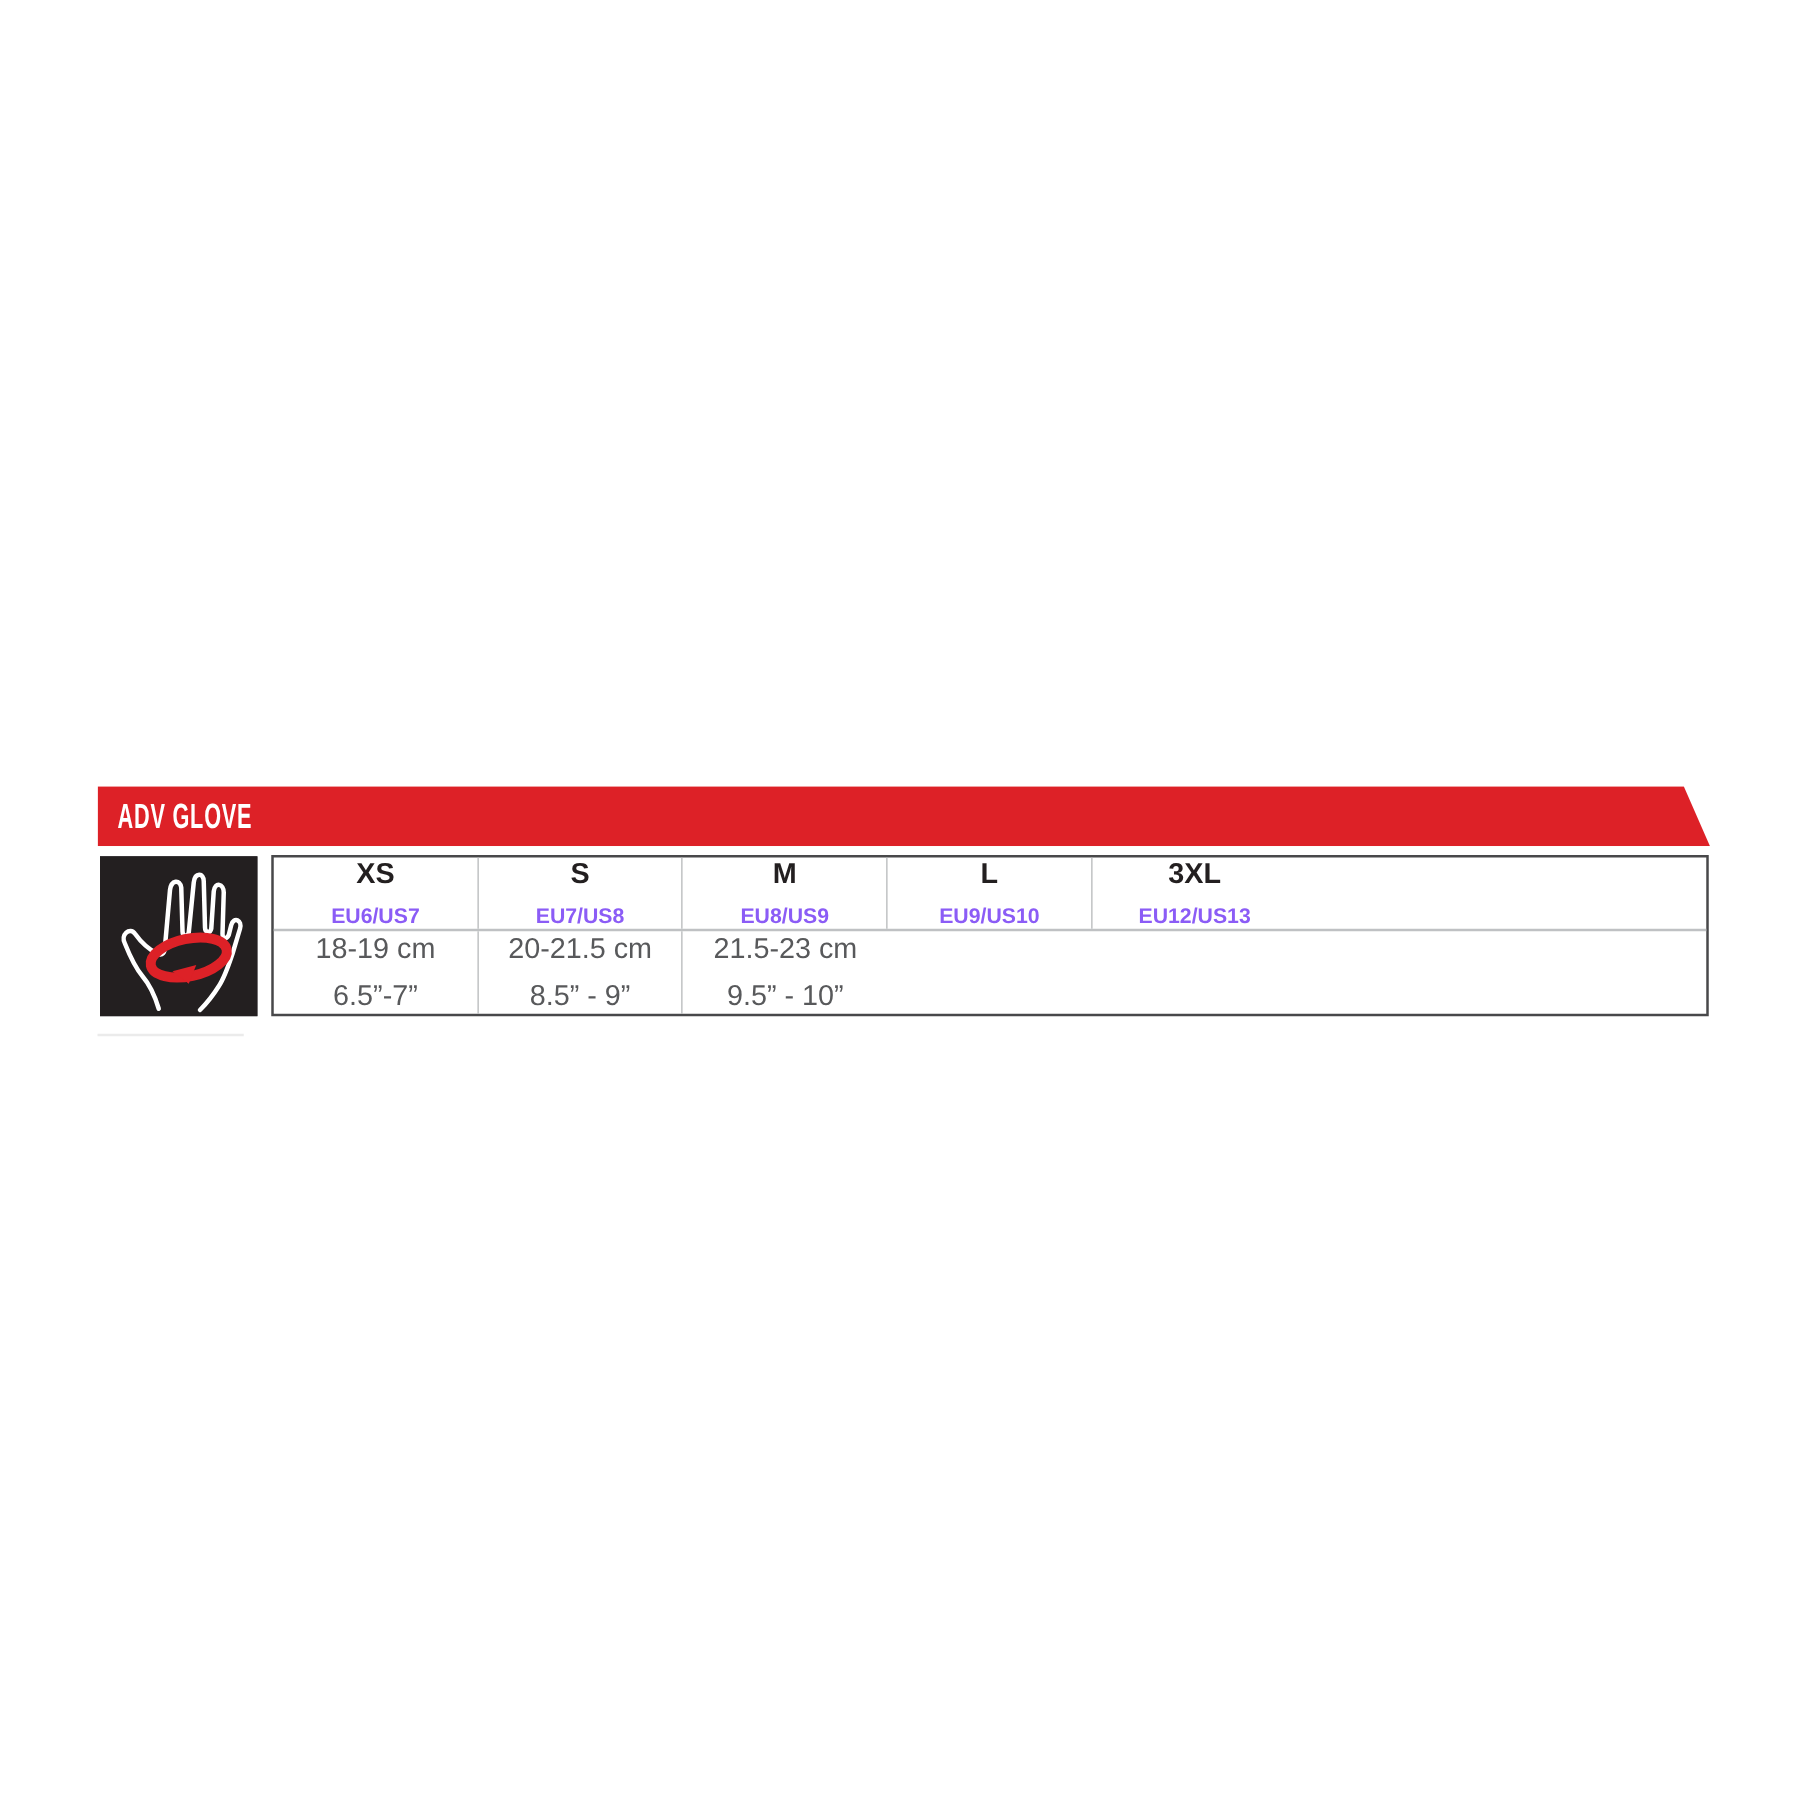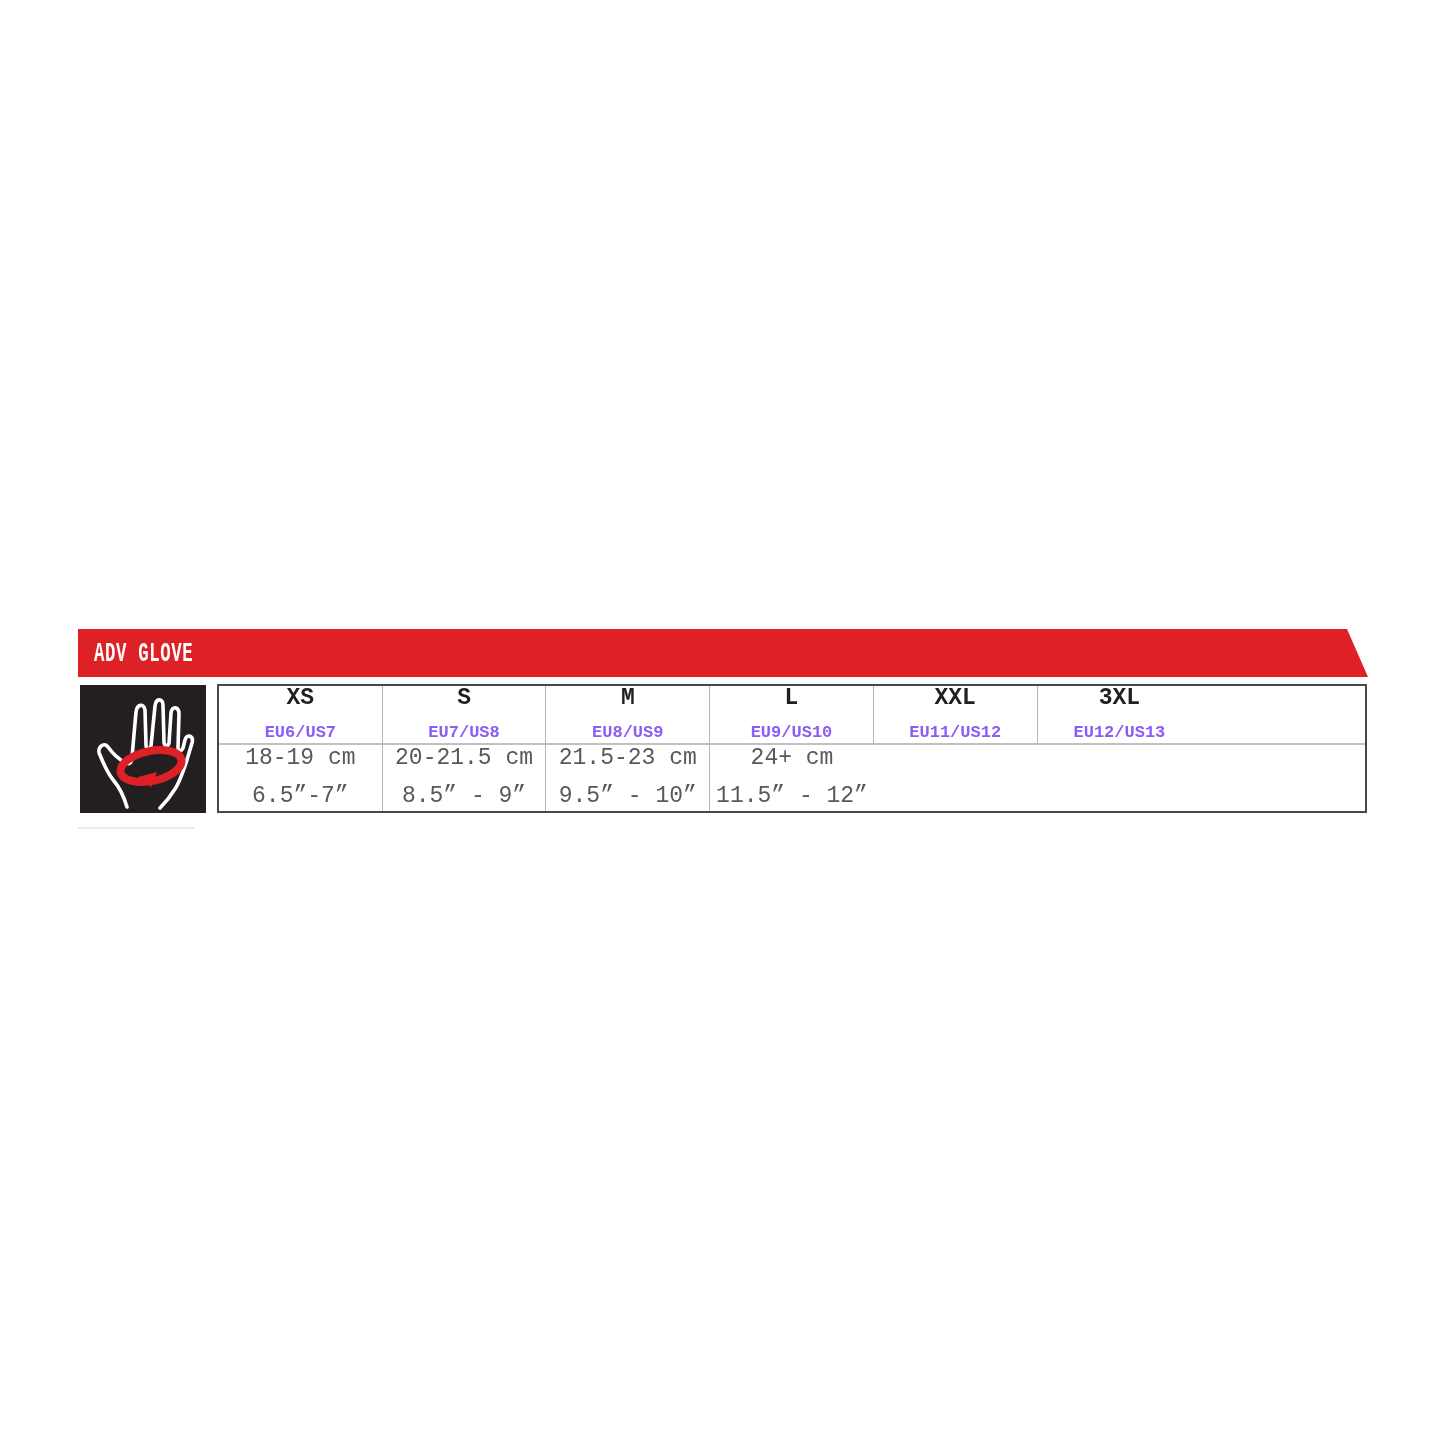--- a/index.html
+++ b/index.html
@@ -2,21 +2,21 @@
 <html><head>
 <meta charset="utf-8">
 <style>
   html, body { margin: 0; padding: 0; background: #ffffff; }
   .canvas {
     position: relative;
     width: 1445px;
     height: 1445px;
     background: #ffffff;
     overflow: hidden;
-    font-family: Liberation Mono, monospace;
+    font-family: Liberation Sans, sans-serif;
   }
 
   
   .banner {
     position: absolute;
     left: 78px;
     top: 629px;
     width: 1290px;
     height: 48px;
     background: #dd2127;
@@ -162,41 +162,33 @@
       </div>
       <div class="cell">
         <span class="size-label">M</span>
         <span class="euus-label">EU8/US9</span>
       </div>
       <div class="cell">
         <span class="size-label">L</span>
         <span class="euus-label">EU9/US10</span>
       </div>
       <div class="cell">
-        <span class="size-label">XXL</span>
-        <span class="euus-label">EU11/US12</span>
-      </div>
-      <div class="cell">
         <span class="size-label">3XL</span>
         <span class="euus-label">EU12/US13</span>
       </div>
     </div>
     <div class="t-row body">
       <div class="cell">
         <span class="cm-label">18-19 cm</span>
         <span class="in-label">6.5”-7”</span>
       </div>
       <div class="cell">
         <span class="cm-label">20-21.5 cm</span>
         <span class="in-label">8.5” - 9”</span>
       </div>
       <div class="cell">
         <span class="cm-label">21.5-23 cm</span>
         <span class="in-label">9.5” - 10”</span>
       </div>
-      <div class="cell">
-        <span class="cm-label">24+ cm</span>
-        <span class="in-label">11.5” - 12”</span>
-      </div>
     </div>
   </div>
 
 </div>
 
 </body></html>

